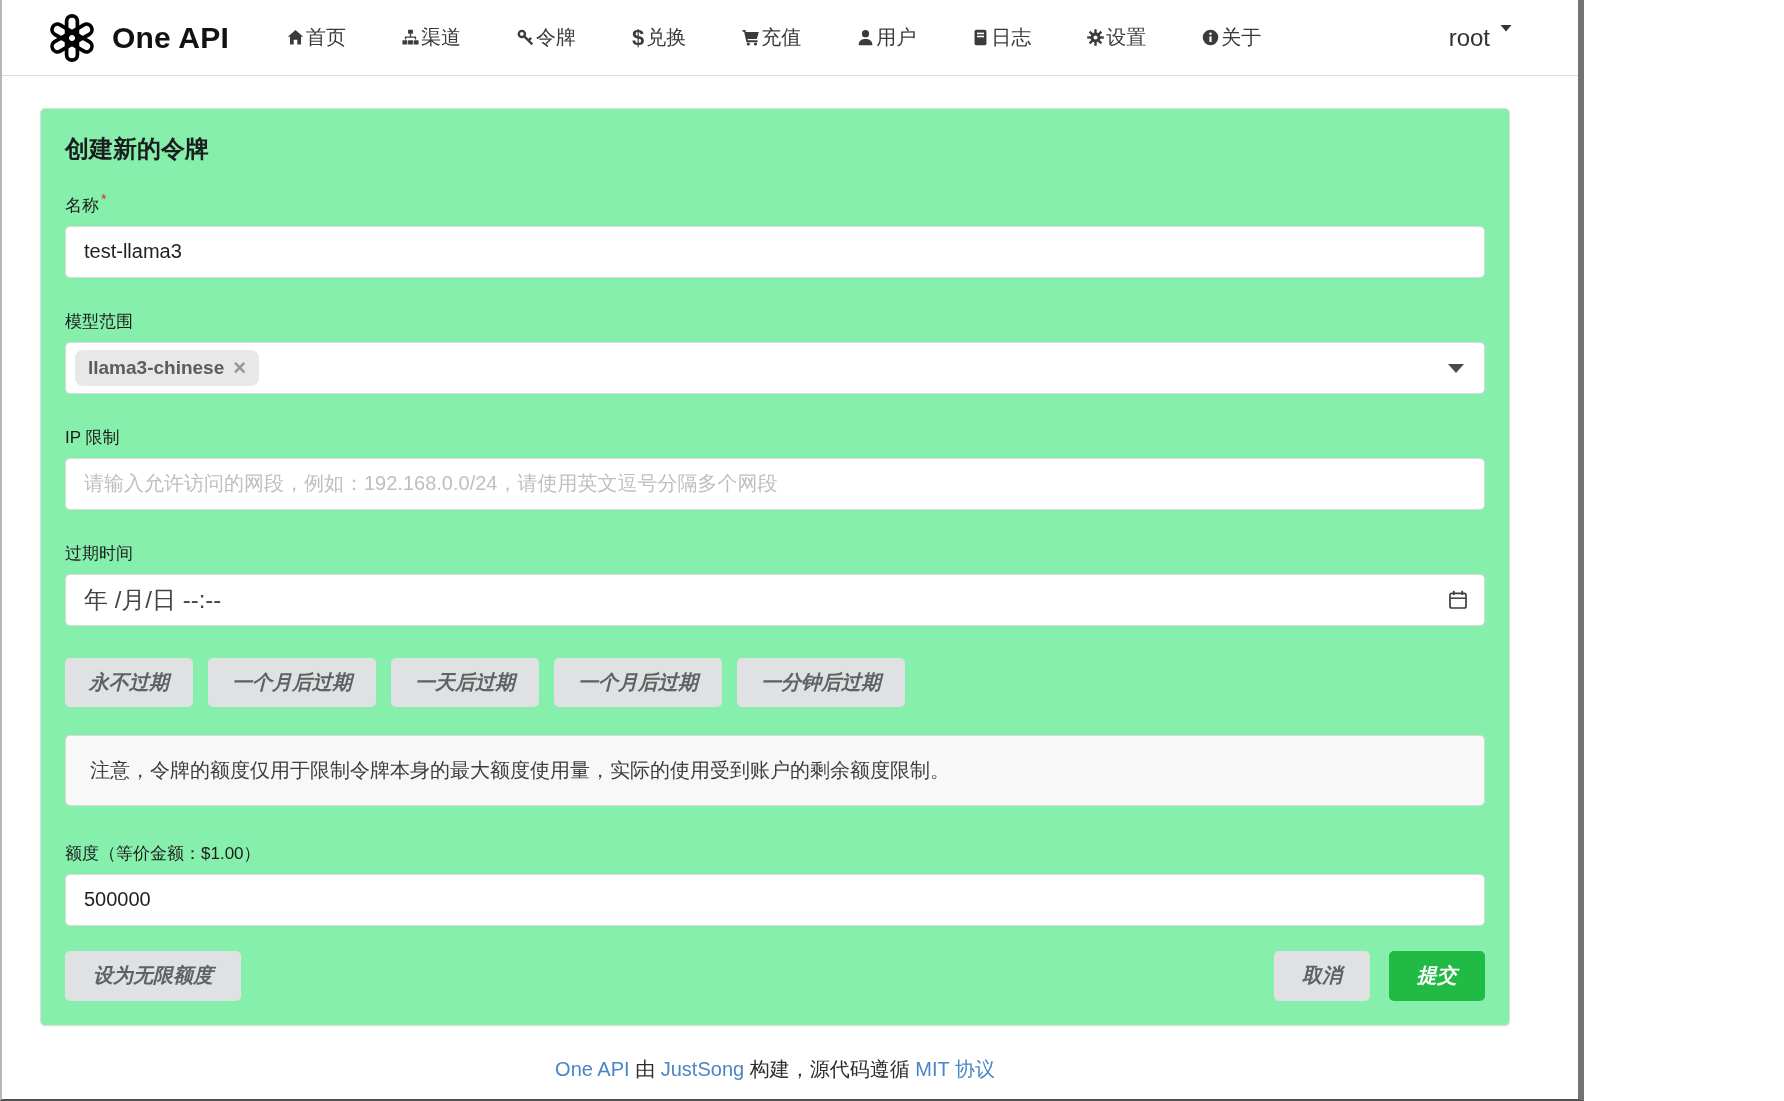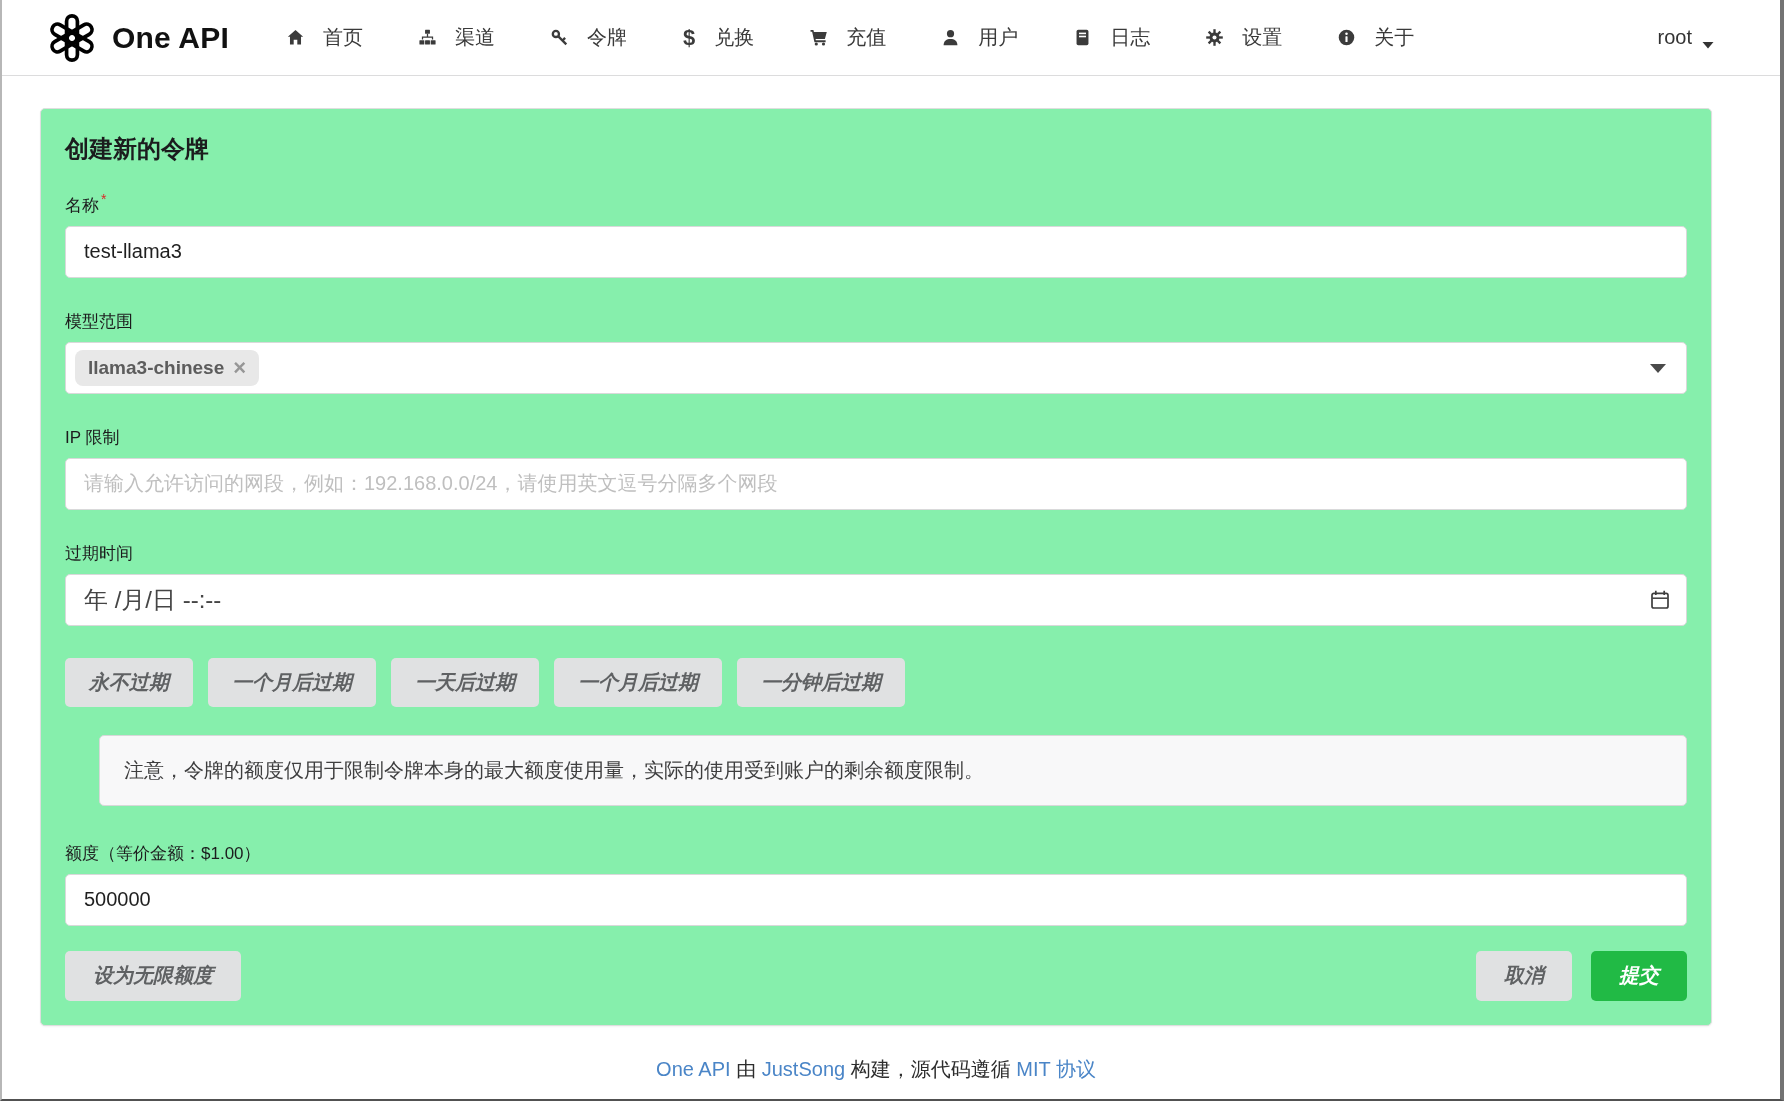--- a/index.html
+++ b/index.html
@@ -2,53 +2,53 @@
 <html><head>
 <meta charset="utf-8">
 <style>
   * { box-sizing: border-box; margin: 0; padding: 0; }
   html, body { background: #fff; }
   body {
     font-family: "Liberation Sans", "DejaVu Sans", sans-serif;
     color: #1f1f20;
   }
   .window {
-    width: 1784px;
+    width: 1584px;
     height: 1101px;
     background: #fff;
     border-left: 2px solid #b7b7b7;
-    border-right: 4px solid #737373;
+    border-right: 6px solid #737373;
     border-bottom: 2px solid #515151;
     overflow: hidden;
   }
 
   
   .navbar {
     height: 76px;
     display: flex;
     align-items: center;
     padding-left: 44px;
     border-bottom: 1px solid #dcdcdd;
     background: #fff;
   }
   .brand { display: flex; align-items: center; gap: 14px; }
   .brand-logo { width: 52px; height: 52px; display: block; }
   .brand-name { font-size: 30px; font-weight: 700; color: #111; letter-spacing: 0.2px; }
   .nav-items { display: flex; align-items: center; margin-left: 30px; }
   .nav-item {
-    display: flex; align-items: center; gap: 19px;
+    display: flex; align-items: center; gap: 2px;
     padding: 8px 28px; height: 76px;
     font-size: 20px; color: #3a3a3a; cursor: pointer;
   }
   .nav-icon { width: 17px; height: 17px; display: block; flex: 0 0 auto; }
   .dollar-glyph { font-size: 22px; font-weight: 800; color: #3b3b3b; line-height: 1; }
   .nav-right {
     margin-left: auto; margin-right: 66px;
-    display: flex; align-items: flex-end; gap: 10px;
-    font-size: 20px; color: #333; cursor: pointer;
+    display: flex; align-items: flex-start; gap: 10px;
+    font-size: 24px; color: #333; cursor: pointer;
   }
 
   
   .main { padding: 32px 68px 0 38px; }
   .card {
     background: #86efac;
     border: 1px solid #dedede;
     border-radius: 5px;
     box-shadow: 0 1px 2px rgba(0,0,0,0.05);
     padding: 24px 24px 24px 24px;
@@ -125,21 +125,20 @@
   .btn-lg { height: 50px; padding: 0 28px; }
   .btn-green { background: #21ba45; color: #fff; }
 
   .notice {
     background: #f8f8f9;
     border: 1px solid #d8d8d9;
     border-radius: 5px;
     padding: 21px 24px;
     font-size: 20px; color: #3e3e3f;
     margin-bottom: 36px;
-    margin-left: 34px;
   }
 
   .bottom-row { display: flex; align-items: center; justify-content: space-between; margin-top: 25px; }
   .bottom-right { display: flex; align-items: center; gap: 19px; }
 
   
   .footer { text-align: center; margin-top: 30px; font-size: 20px; color: #2d2d2d; }
   .footer a { color: #4a85c7; text-decoration: none; cursor: pointer; }
 </style>
 </head>

